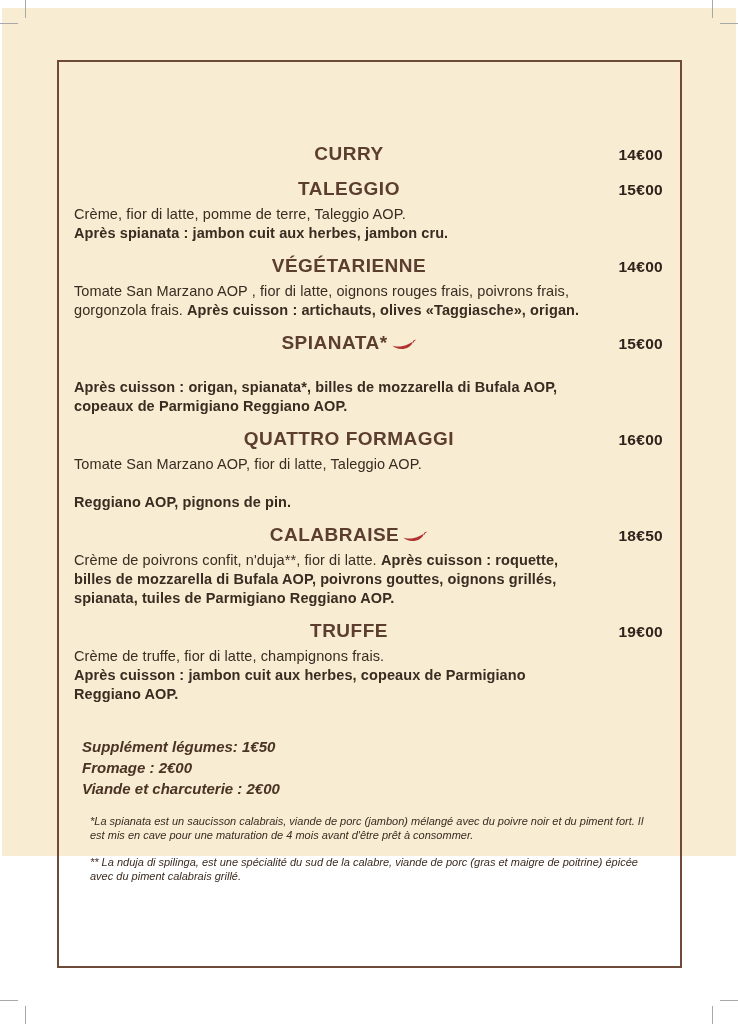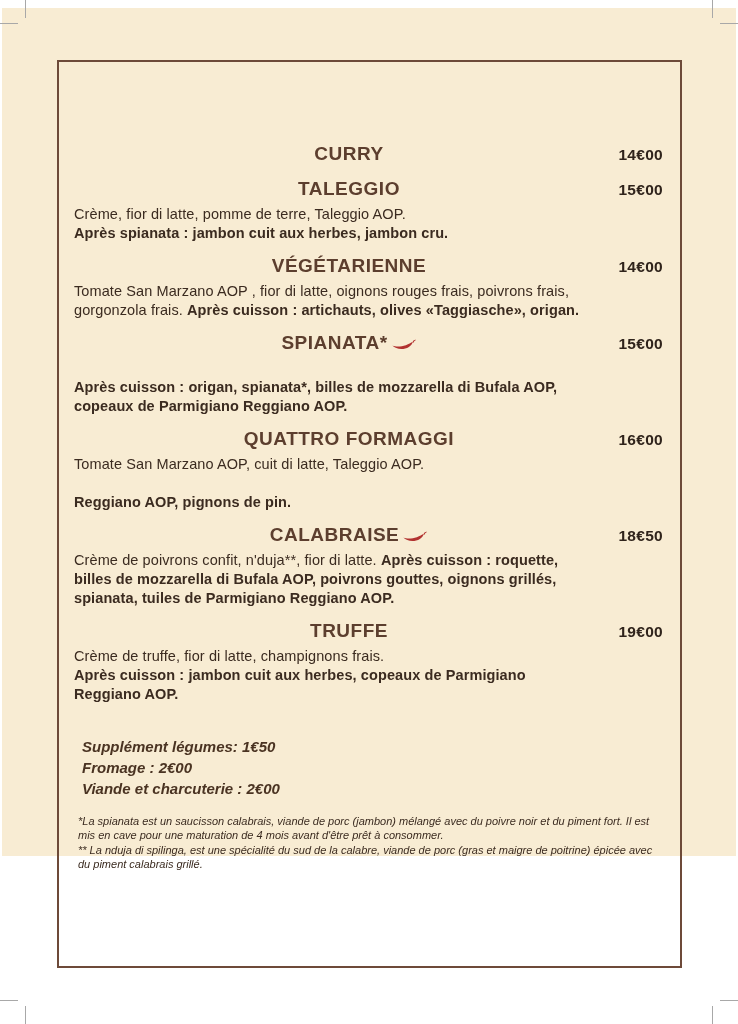--- a/index.html
+++ b/index.html
@@ -40,21 +40,21 @@
   .desc .b{font-weight:700;}
   .supplements{
     margin-top:32px;padding-left:8px;
     font-size:15px;font-weight:700;font-style:italic;color:#4a3322;
     line-height:21px;
   }
   .footnotes{
     margin-top:15px;padding-left:4px;
     font-size:11px;font-style:italic;color:#3b2b20;line-height:14.3px;
   }
-  .footnotes p{margin:0;}
+  .footnotes p{margin:12px;}
   .crop{position:absolute;background:#a8a8a8;}
   .crop.v{width:1px;height:18px;}
   .crop.h{width:18px;height:1px;}
 </style>
 </head>
 <body>
 
 <div class="sheet">
   <div class="frame">
     <div id="items">
@@ -86,21 +86,21 @@
               </svg></div>
             <span class="price">15€00</span>
           </div>
           <div class="desc"><br><span class="b">Après cuisson : origan, spianata*, billes de mozzarella di Bufala AOP,</span><br><span class="b">copeaux de Parmigiano Reggiano AOP.</span></div>
         </div>
         <div class="item">
           <div class="head">
             <div class="title-wrap"><span class="title">QUATTRO FORMAGGI</span></div>
             <span class="price">16€00</span>
           </div>
-          <div class="desc"><span class="r">Tomate San Marzano AOP, cuit di latte, Taleggio AOP.</span><br><br><span class="b">Reggiano AOP, pignons de pin.</span></div>
+          <div class="desc"><span class="r">Tomate San Marzano AOP, fior di latte, Taleggio AOP.</span><br><br><span class="b">Reggiano AOP, pignons de pin.</span></div>
         </div>
         <div class="item">
           <div class="head">
             <div class="title-wrap"><span class="title">CALABRAISE</span><svg class="chili" width="26" height="15" viewBox="0 0 34 20">
                 <path fill="#b23230" d="M1.5,12.5 C6,17.5 16,19 23.5,14.5 C26.5,12.7 28.3,10 28.8,7.8 C26,9.3 23.5,10.8 19.5,12.2 C12.5,14.6 5.8,14.6 1.5,12.5 Z"></path>
                 <path fill="#b23230" d="M28.4,8.2 C29.6,5.6 31.4,4.6 33,5.2 C31.4,5.9 30.3,7 29.8,9 Z"></path>
               </svg></div>
             <span class="price">18€50</span>
           </div>
           <div class="desc"><span class="r">Crème de poivrons confit, n'duja**, fior di latte. </span><span class="b">Après cuisson : roquette,</span><br><span class="b">billes de mozzarella di Bufala AOP, poivrons gouttes, oignons grillés,</span><br><span class="b">spianata, tuiles de Parmigiano Reggiano AOP.</span></div>

